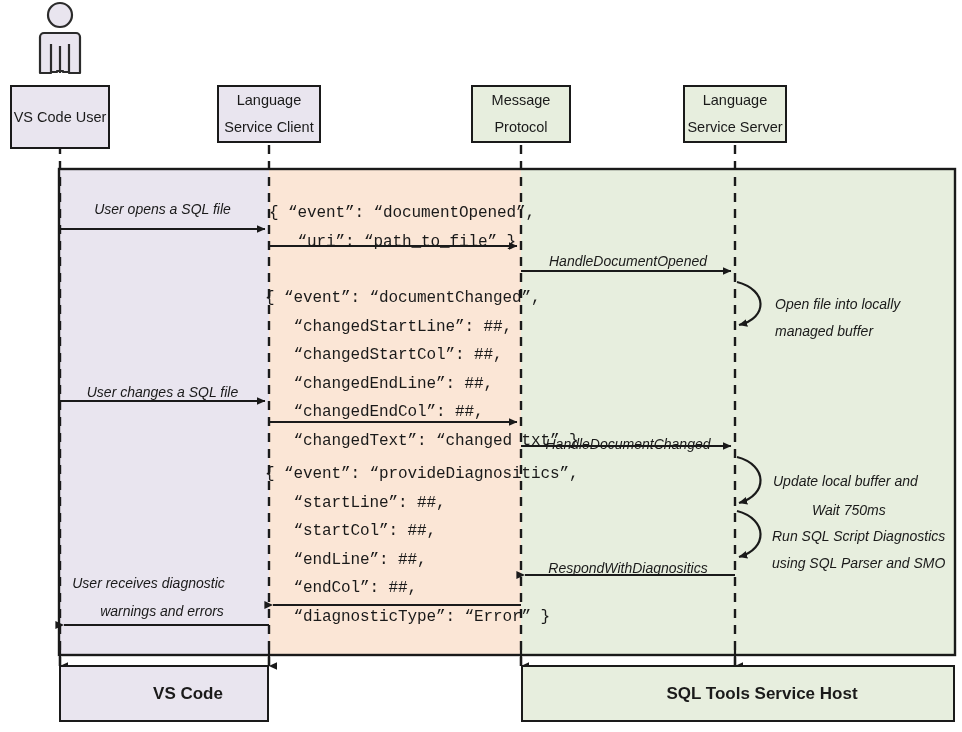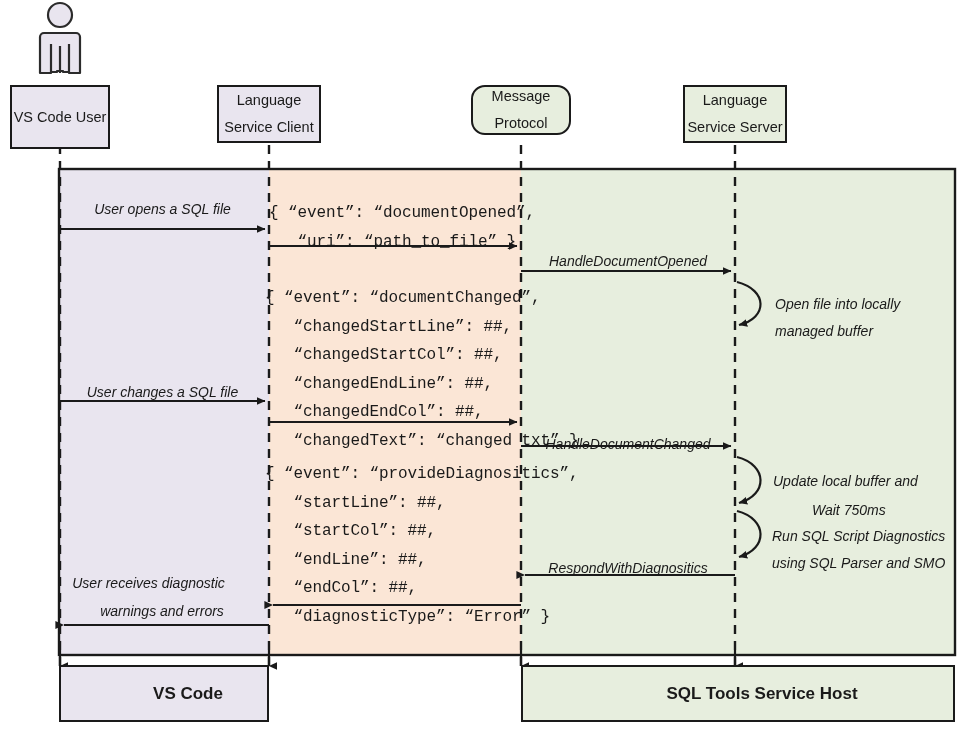--- a/index.html
+++ b/index.html
@@ -98,21 +98,21 @@
 
   <div class="hdrbox lav" style="left:10px;top:85px;width:100px;height:64px;">
     <span>VS Code User</span>
   </div>
 
   <div class="hdrbox lav" style="left:217px;top:85px;width:104px;height:58px;">
     <span>Language</span>
     <span>Service Client</span>
   </div>
 
-  <div class="hdrbox grn" style="left:471px;top:85px;width:100px;height:50px;border-radius:14px;">
+  <div class="hdrbox grn" style="left:471px;top:85px;width:100px;height:58px;">
     <span>Message</span>
     <span>Protocol</span>
   </div>
 
   <div class="hdrbox grn" style="left:683px;top:85px;width:104px;height:58px;">
     <span>Language</span>
     <span>Service Server</span>
   </div>
 
   <div class="lbl" style="left:60px;top:202px;width:205px;">User opens a SQL file</div>

